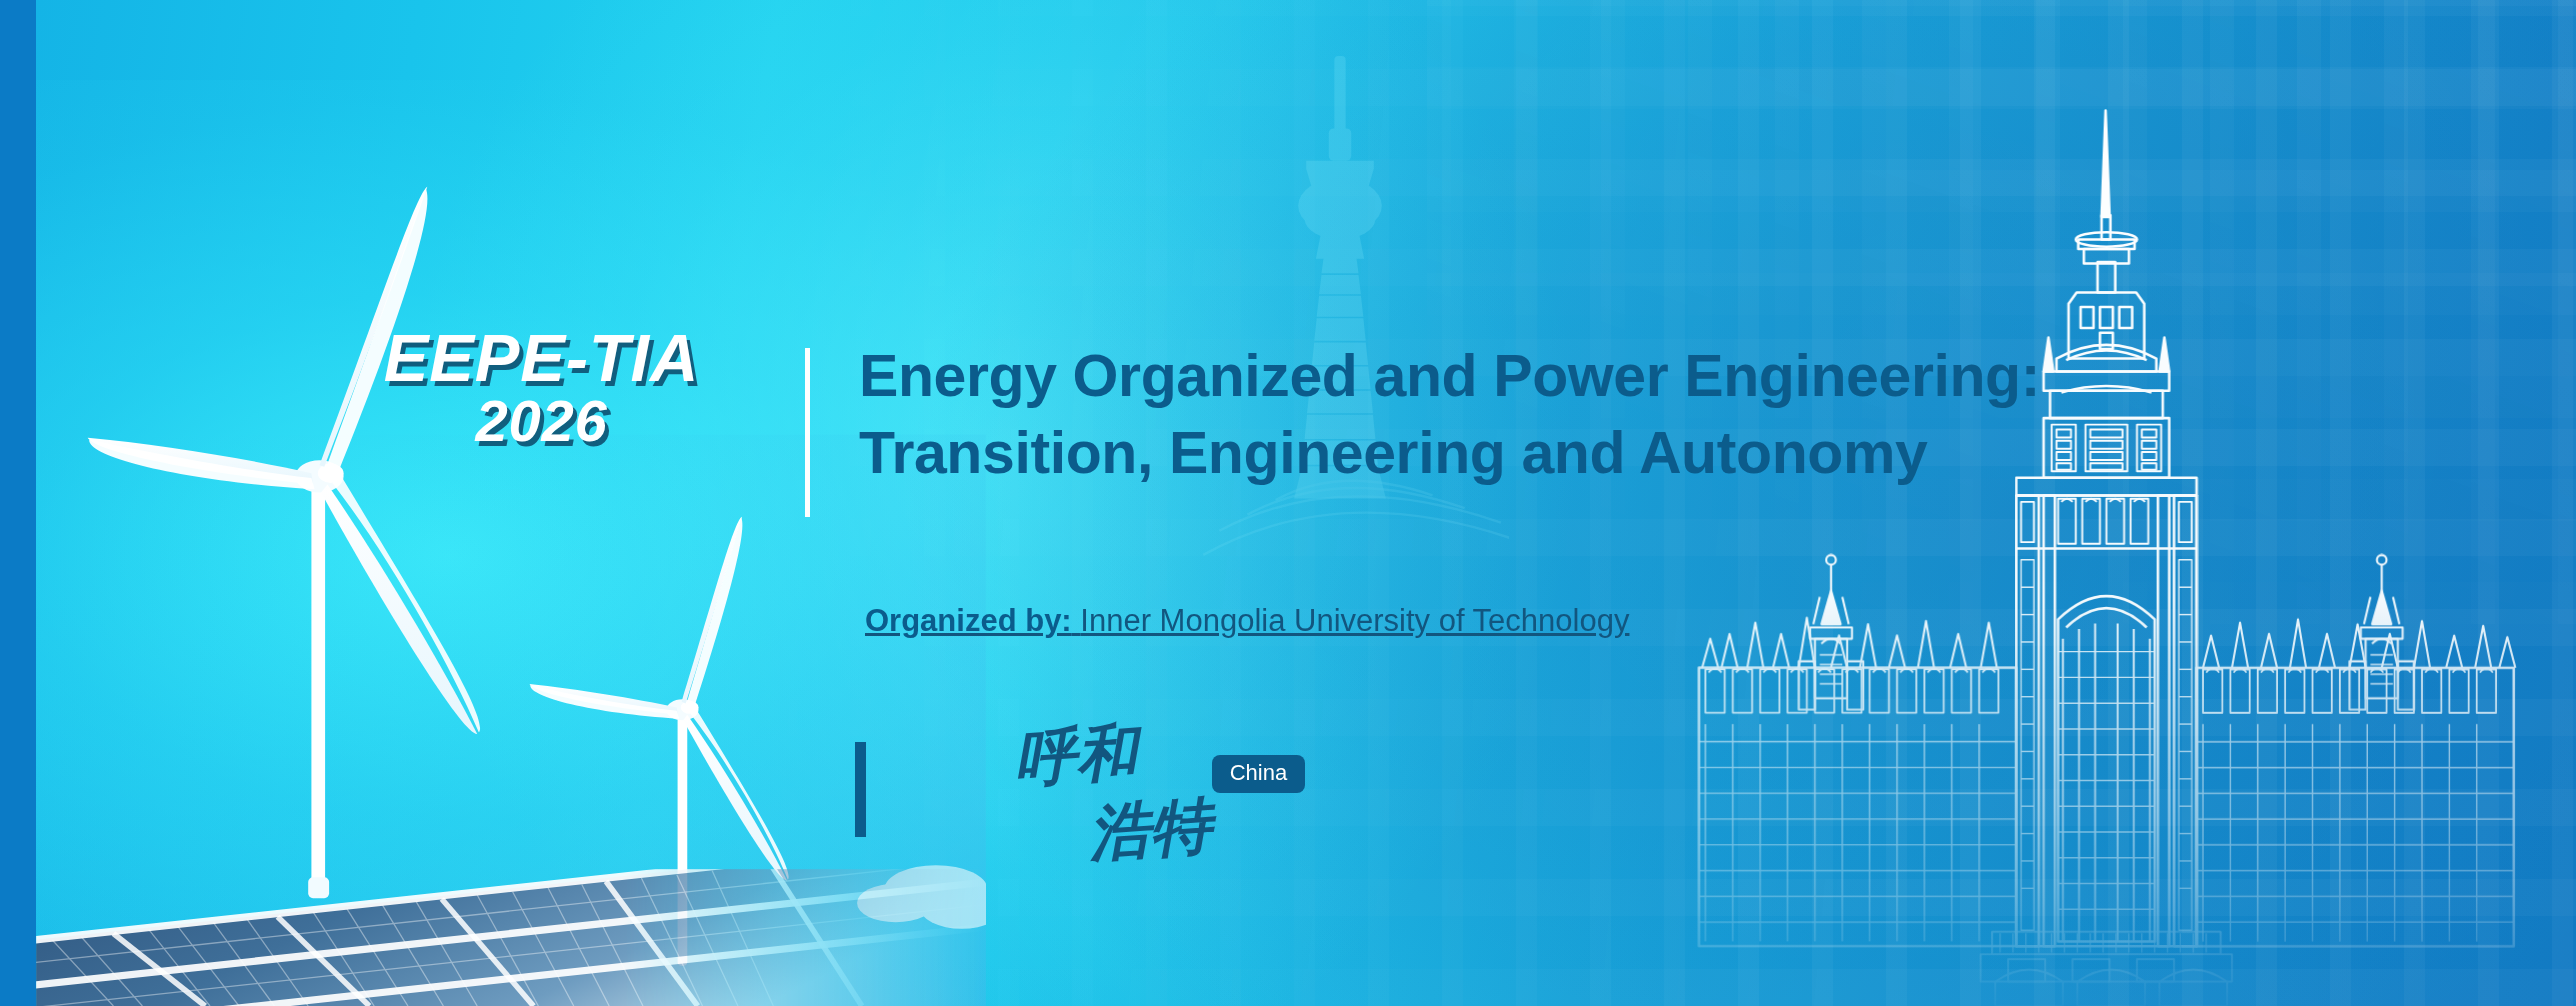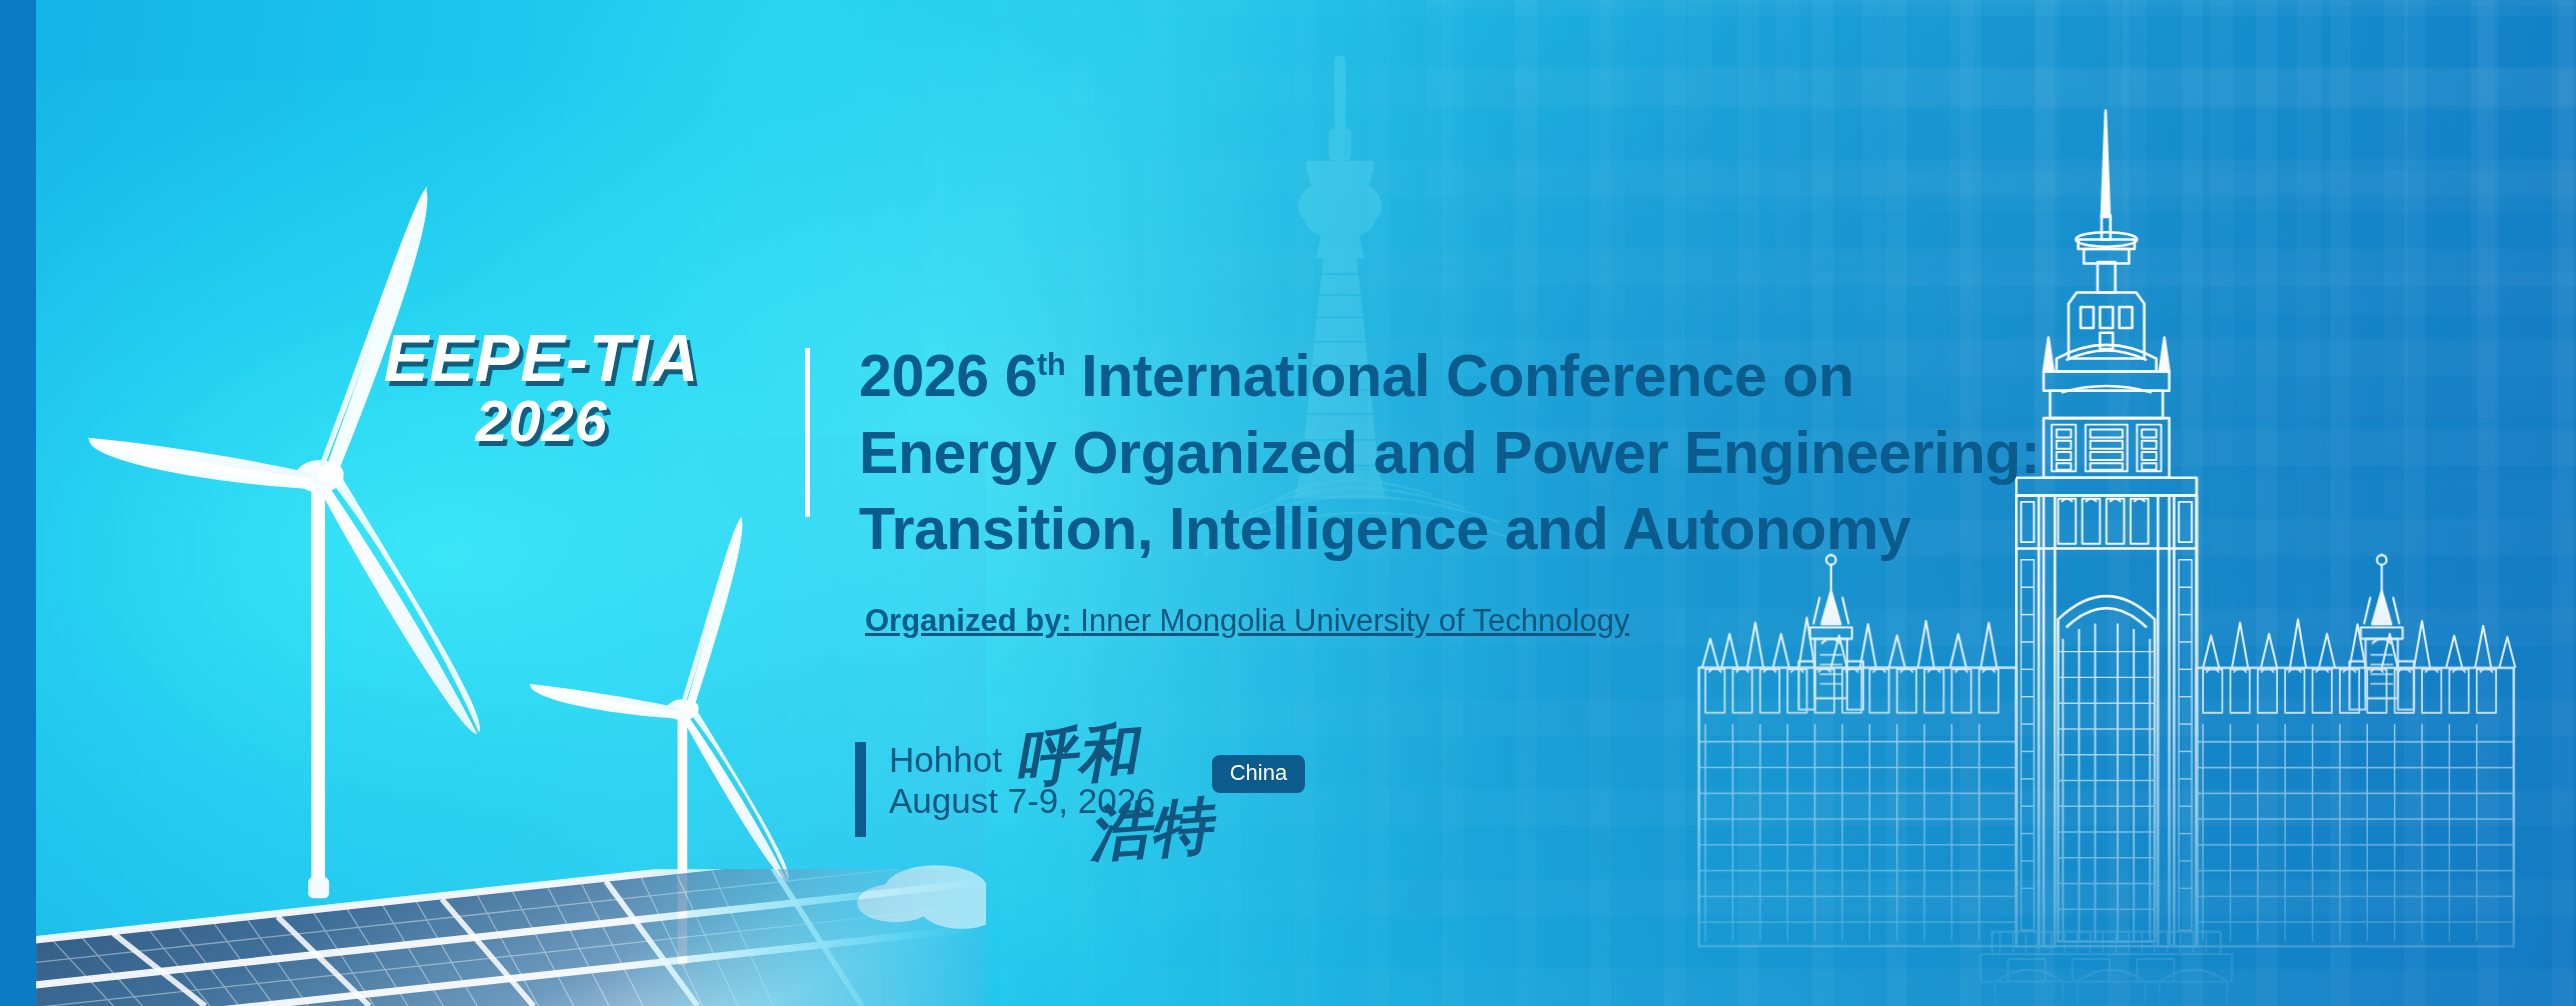--- a/index.html
+++ b/index.html
@@ -653,37 +653,32 @@
   <div class="content">
 
     <div class="logo-block">
       <div class="logo-line1">EEPE-TIA</div>
       <div class="logo-line2">2026</div>
     </div>
 
     <div class="divider"></div>
 
     <div class="title">
-      <span class="ln"><span>2026 6</span><sup>th</sup><span> International Conference on</span></span>
       <span class="ln">Energy Organized and Power Engineering:</span>
-      <span class="ln">Transition, Intelligence and Autonomy</span>
+      <span class="ln">Transition, Engineering and Autonomy</span>
     </div>
 
     <div class="organizer">
       <b>Organized by:</b>
       <span class="org-name">Inner Mongolia University of Technology</span>
     </div>
 
     <div class="loc">
       <div class="loc-bar"></div>
 
-      <div class="loc-text">
-        <div class="loc-city">Hohhot</div>
-        <div class="loc-date">August 7-9, 2026</div>
-      </div>
 
       <div class="cn-cal" style="left:161px;top:-17.7px;width:266px;height:145px;">
         <svg viewBox="0 0 330 180" xmlns="http://www.w3.org/2000/svg">
           <text x="0" y="74" font-family="'DejaVu Sans', sans-serif" font-size="76" fill="#12567f" font-weight="bold" font-style="italic" transform="rotate(-4 0 74)">呼和</text>
           <text x="92" y="166" font-family="'DejaVu Sans', sans-serif" font-size="76" fill="#12567f" font-weight="bold" font-style="italic" transform="rotate(-4 92 166)">浩特</text>
         </svg>
       </div>
 
       <div class="china-badge">China</div>
     </div>

